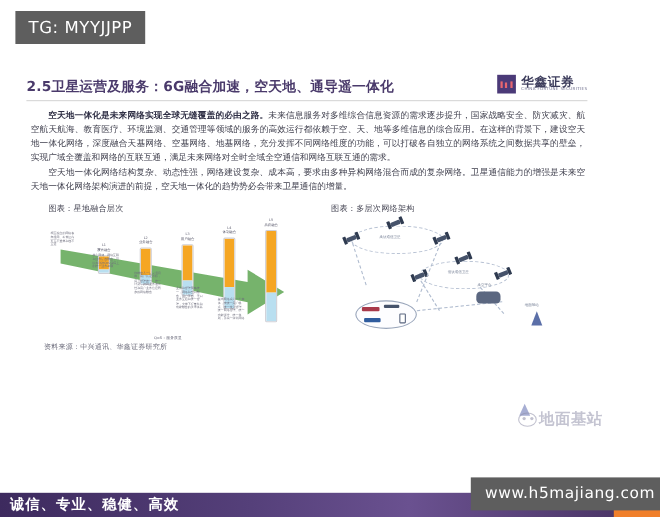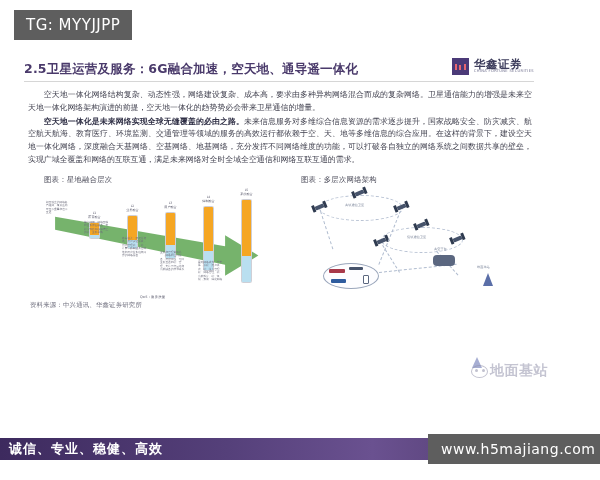--- a/index.html
+++ b/index.html
@@ -23,21 +23,21 @@
     padding: 6px 12px;
     white-space: nowrap;
     z-index: 50;
   }
   #wm-top  { left: 14px; top: 10px; }
   #wm-bot  { left: 428px; top: 434px; font-size: 14px; padding: 7px 13px; }
 
   
   .page {
     position: absolute;
-    left: 0; top: 46px;
+    left: 0; top: 56px;
     width: 556px;
     height: 352px;
     background: #ffffff;
   }
 
   
   .title-row {
     display: flex;
     align-items: flex-end;
     justify-content: space-between;
@@ -222,20 +222,21 @@
     border-right: 5px solid transparent;
     border-bottom: 13px solid #5b6fa8;
   }
 
   
   .source {
     padding: 6px 24px 0 30px;
     font-size: 6.4px;
     color: #6f6f7e;
     letter-spacing: 0.2px;
+    margin-left: 10px;
   }
 
   
   .wm-zhiku {
     position: absolute;
     right: 8px; bottom: 18px;
     display: flex;
     align-items: center;
     gap: 2px;
     opacity: 0.55;
@@ -325,24 +326,24 @@
       <span class="brand-txt">
         <div class="brand-cn">华鑫证券</div>
         <div class="brand-en">CHINA FORTUNE SECURITIES</div>
       </span>
     </div>
   </div>
   <div class="title-rule"></div>
 
   <div class="body-copy">
     <p class="indent">
-      <span>空天地一体化网络结构复杂、动态性强，网络建设复杂、成本高，要求由多种异构网络混合而成的复杂网络。卫星通信能力的增强是未来空天地一体化网络架构演进的前提，空天地一体化的趋势势必会带来卫星通信的增量。</span>
+      <span class="lead">空天地一体化是未来网络实现全球无缝覆盖的必由之路。</span><span>未来信息服务对多维综合信息资源的需求逐步提升，国家战略安全、防灾减灾、航空航天航海、教育医疗、环境监测、交通管理等领域的服务的高效运行都依赖于空、天、地等多维信息的综合应用。在这样的背景下，建设空天地一体化网络，深度融合天基网络、空基网络、地基网络，充分发挥不同网络维度的功能，可以打破各自独立的网络系统之间数据共享的壁垒，实现广域全覆盖和网络的互联互通，满足未来网络对全时全域全空通信和网络互联互通的需求。</span>
     </p>
     <p class="indent">
-      <span class="lead">空天地一体化是未来网络实现全球无缝覆盖的必由之路。</span><span>未来信息服务对多维综合信息资源的需求逐步提升，国家战略安全、防灾减灾、航空航天航海、教育医疗、环境监测、交通管理等领域的服务的高效运行都依赖于空、天、地等多维信息的综合应用。在这样的背景下，建设空天地一体化网络，深度融合天基网络、空基网络、地基网络，充分发挥不同网络维度的功能，可以打破各自独立的网络系统之间数据共享的壁垒，实现广域全覆盖和网络的互联互通，满足未来网络对全时全域全空通信和网络互联互通的需求。</span>
+      <span>空天地一体化网络结构复杂、动态性强，网络建设复杂、成本高，要求由多种异构网络混合而成的复杂网络。卫星通信能力的增强是未来空天地一体化网络架构演进的前提，空天地一体化的趋势势必会带来卫星通信的增量。</span>
     </p>
   </div>
 
   <div class="figures">
 
     <div class="figure">
       <div class="fig-caption">图表：星地融合层次</div>
       <div class="fig-canvas">
 
         <svg class="arrow-wrap" viewBox="0 0 250 106" preserveAspectRatio="none">

